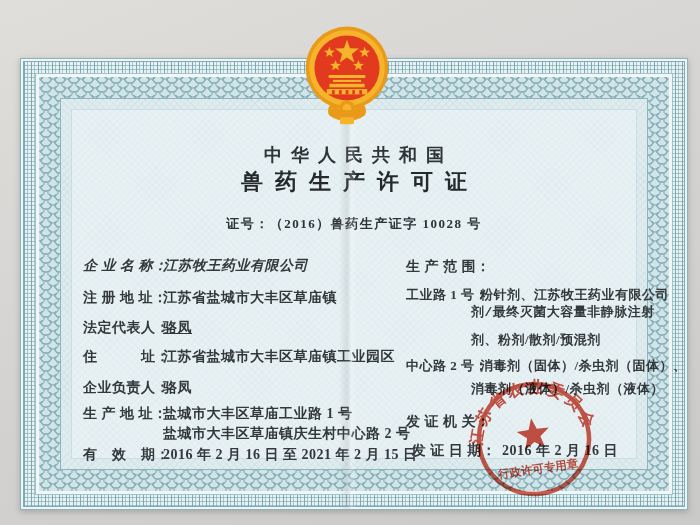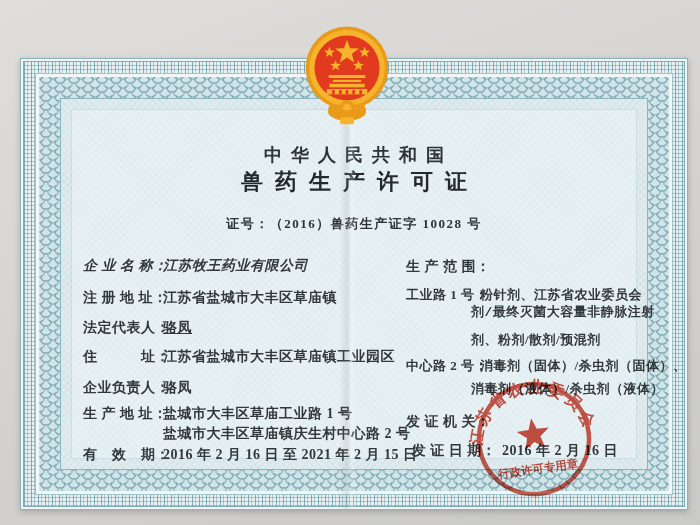--- a/index.html
+++ b/index.html
@@ -131,21 +131,21 @@
       <span>盐城市大丰区草庙镇庆生村中心路 2 号</span>
     </div>
     <div class="row" style="left:62px; top:387px;">
       <span class="lbl">有　效　期：</span><span>2016 年 2 月 16 日  至  2021 年 2 月 15 日</span>
     </div>
 
     <div class="row row-r" style="left:385px; top:199px; font-size:14px;">
       <span>生 产 范 围：</span>
     </div>
     <div class="row row-r" style="left:385px; top:227px;">
-      <span class="lbl">工业路 1 号：</span><span>粉针剂、江苏省农业委员会</span>
+      <span class="lbl">工业路 1 号：</span><span>粉针剂、江苏牧王药业有限公司</span>
     </div>
     <div class="row row-r" style="left:450px; top:244px;font-family:Liberation Mono, monospace;">
       <span>剂/最终灭菌大容量非静脉注射</span>
     </div>
     <div class="row row-r" style="left:450px; top:272px;">
       <span>剂、粉剂/散剂/预混剂</span>
     </div>
     <div class="row row-r" style="left:385px; top:298px;">
       <span class="lbl">中心路 2 号：</span><span>消毒剂（固体）/杀虫剂（固体）、</span>
     </div>

